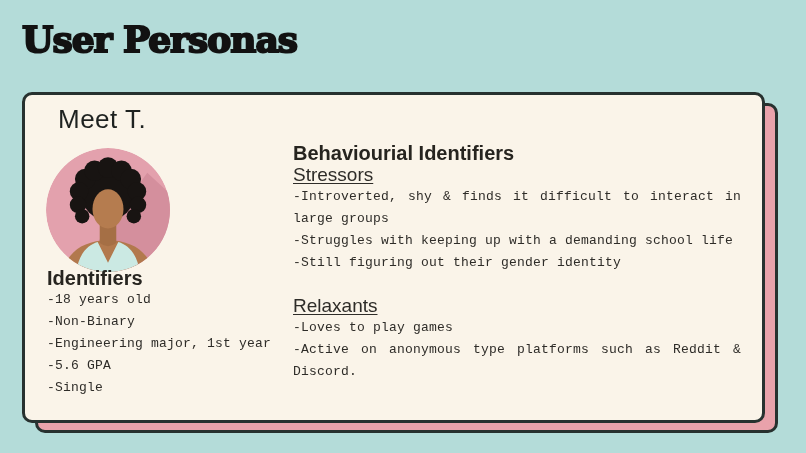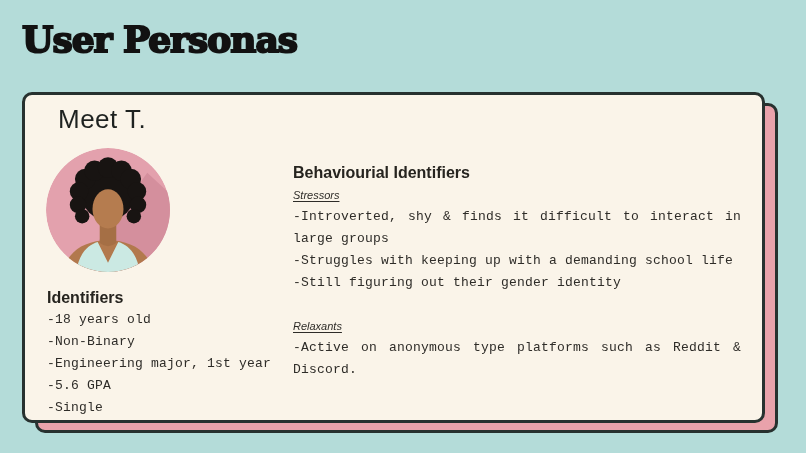--- a/index.html
+++ b/index.html
@@ -66,32 +66,30 @@
     top: 172px;
     width: 240px;
   }
   .col-right {
     position: absolute;
     left: 268px;
     top: 47px;
     width: 448px;
   }
   .section-heading {
-    font-size: 16px;
+    font-size: 20px;
     font-weight: 700;
     line-height: 22px;
     color: #26241f;
-    margin-top: 20px;
   }
   .sub-heading {
-    font-size: 11px;
+    font-size: 19px;
     line-height: 22px;
     text-decoration: underline;
     text-underline-offset: 2px;
-    font-style: italic;
   }
   .body-line {
     font-size: 13px;
     line-height: 22px;
     text-align: justify;
     letter-spacing: 0.2px;
     font-family: Liberation Mono, monospace;
   }
   .section-gap { height: 21px; }
 </style>
@@ -154,17 +152,18 @@
       <div class="sub-heading">Stressors</div>
       <p class="body-line">-Introverted, shy &amp; finds it difficult to interact in large groups</p>
       <p class="body-line">-Struggles with keeping up with a demanding school life</p>
       <p class="body-line">-Still figuring out their gender identity</p>
     </div>
 
     <div class="section-gap"></div>
 
     <div>
       <div class="sub-heading">Relaxants</div>
+      <p class="body-line">-Loves to play games</p>
       <p class="body-line">-Active on anonymous type platforms such as Reddit &amp; Discord.</p>
     </div>
   </div>
 
 </div>
 
 </body></html>

